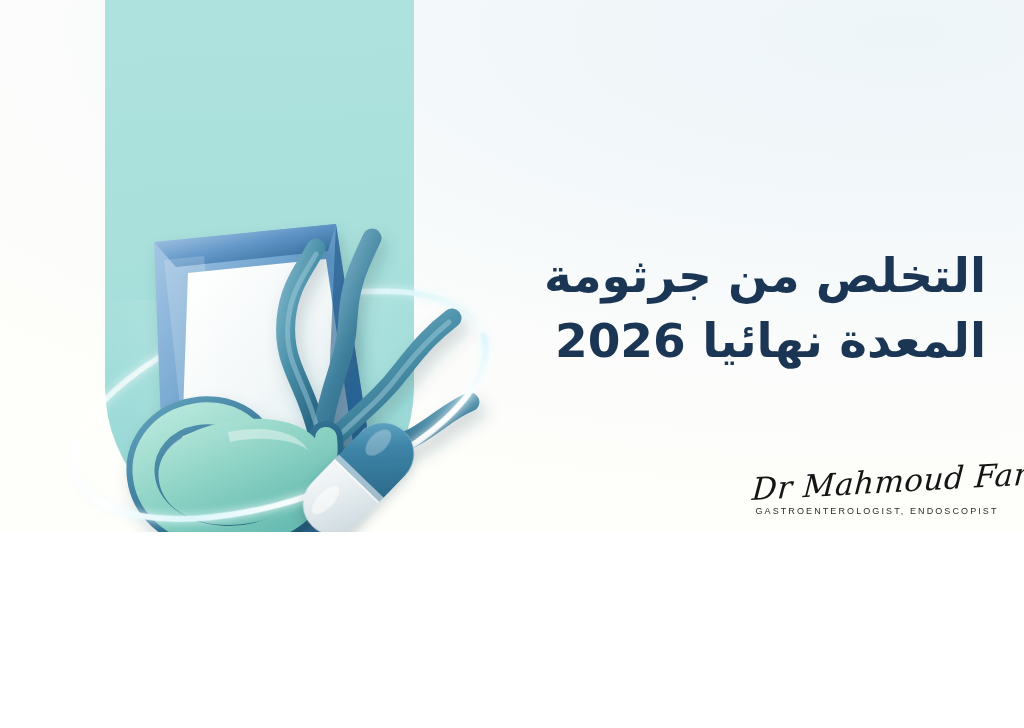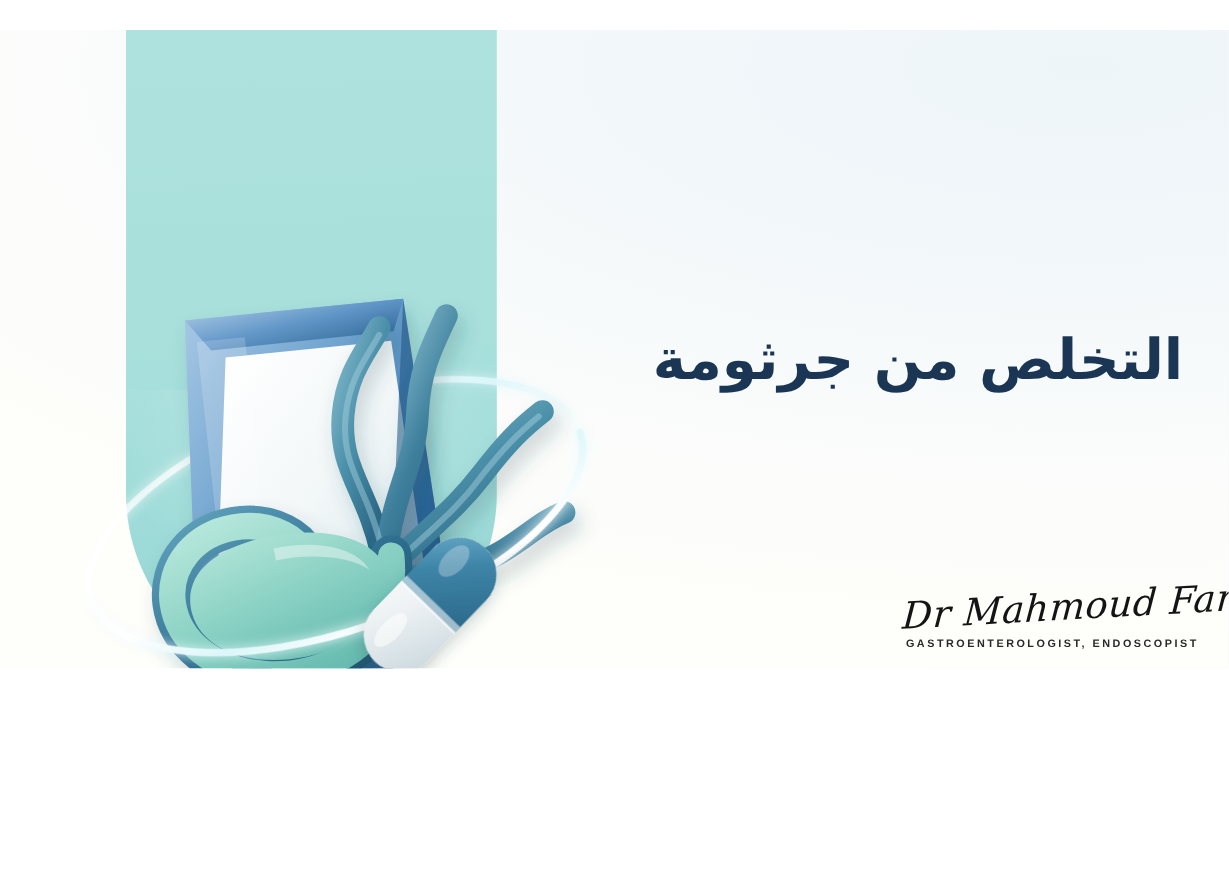--- a/index.html
+++ b/index.html
@@ -13,21 +13,20 @@
   }
 
   .banner {
     position: relative;
     width: 1024px;
     height: 532px;
     overflow: hidden;
     background:
       radial-gradient(120% 90% at 88% 6%, #eef5f8 0%, #f3f8fa 38%, #fbfcfb 70%, #fefefa 100%),
       linear-gradient(100deg, #fefefa 0%, #fdfdfb 30%, #f6fafb 62%, #eef5f8 100%);
-    margin-top: 25px;
   }
 
   
   .teal-panel {
     position: absolute;
     left: 105px;
     top: -4px;
     width: 309px;
     height: 545px;
     border-radius: 0 0 156px 156px;
@@ -107,21 +106,21 @@
     letter-spacing: 0.5px;
     transform: rotate(-3.2deg) skewX(-7deg);
     transform-origin: center;
     white-space: nowrap;
     line-height: 1.05;
   }
   .sig-role {
     margin-top: 7px;
     font-family: "Liberation Sans", "DejaVu Sans", sans-serif;
     font-size: 9px;
-    font-weight: 700;
+    font-weight: 400;
     color: #2a2a2a;
     letter-spacing: 2.1px;
     white-space: nowrap;
   }
 </style>
 </head>
 <body>
 
 <div class="banner">
 
@@ -259,20 +258,21 @@
         <path d="M31 0 H31 A31 31 0 0 1 62 31 V68 H0 V31 A31 31 0 0 1 31 0 Z" fill="url(#gPillTop)"></path>
         <rect x="0" y="62" width="62" height="8" fill="#FFFFFF" opacity="0.55"></rect>
         <ellipse cx="20" cy="26" rx="9" ry="16" fill="#FFFFFF" opacity="0.28"></ellipse>
         <ellipse cx="22" cy="104" rx="8" ry="18" fill="#FFFFFF" opacity="0.55"></ellipse>
       </g>
     </svg>
   </div>
 
   <div class="headline">
     <span class="line">التخلص من جرثومة</span>
+    <span class="line">المعدة نهائيا 2026</span>
   </div>
 
   <div class="signature">
     <div class="sig-name">Dr Mahmoud Farouk</div>
     <div class="sig-role">GASTROENTEROLOGIST, ENDOSCOPIST</div>
   </div>
 
 </div>
 
 </body></html>

